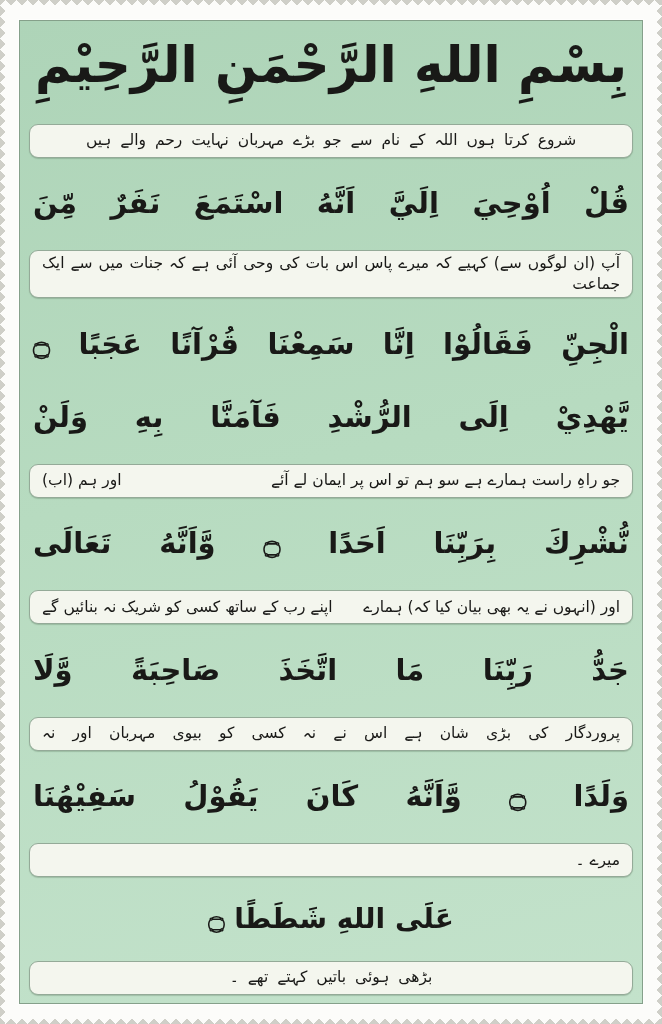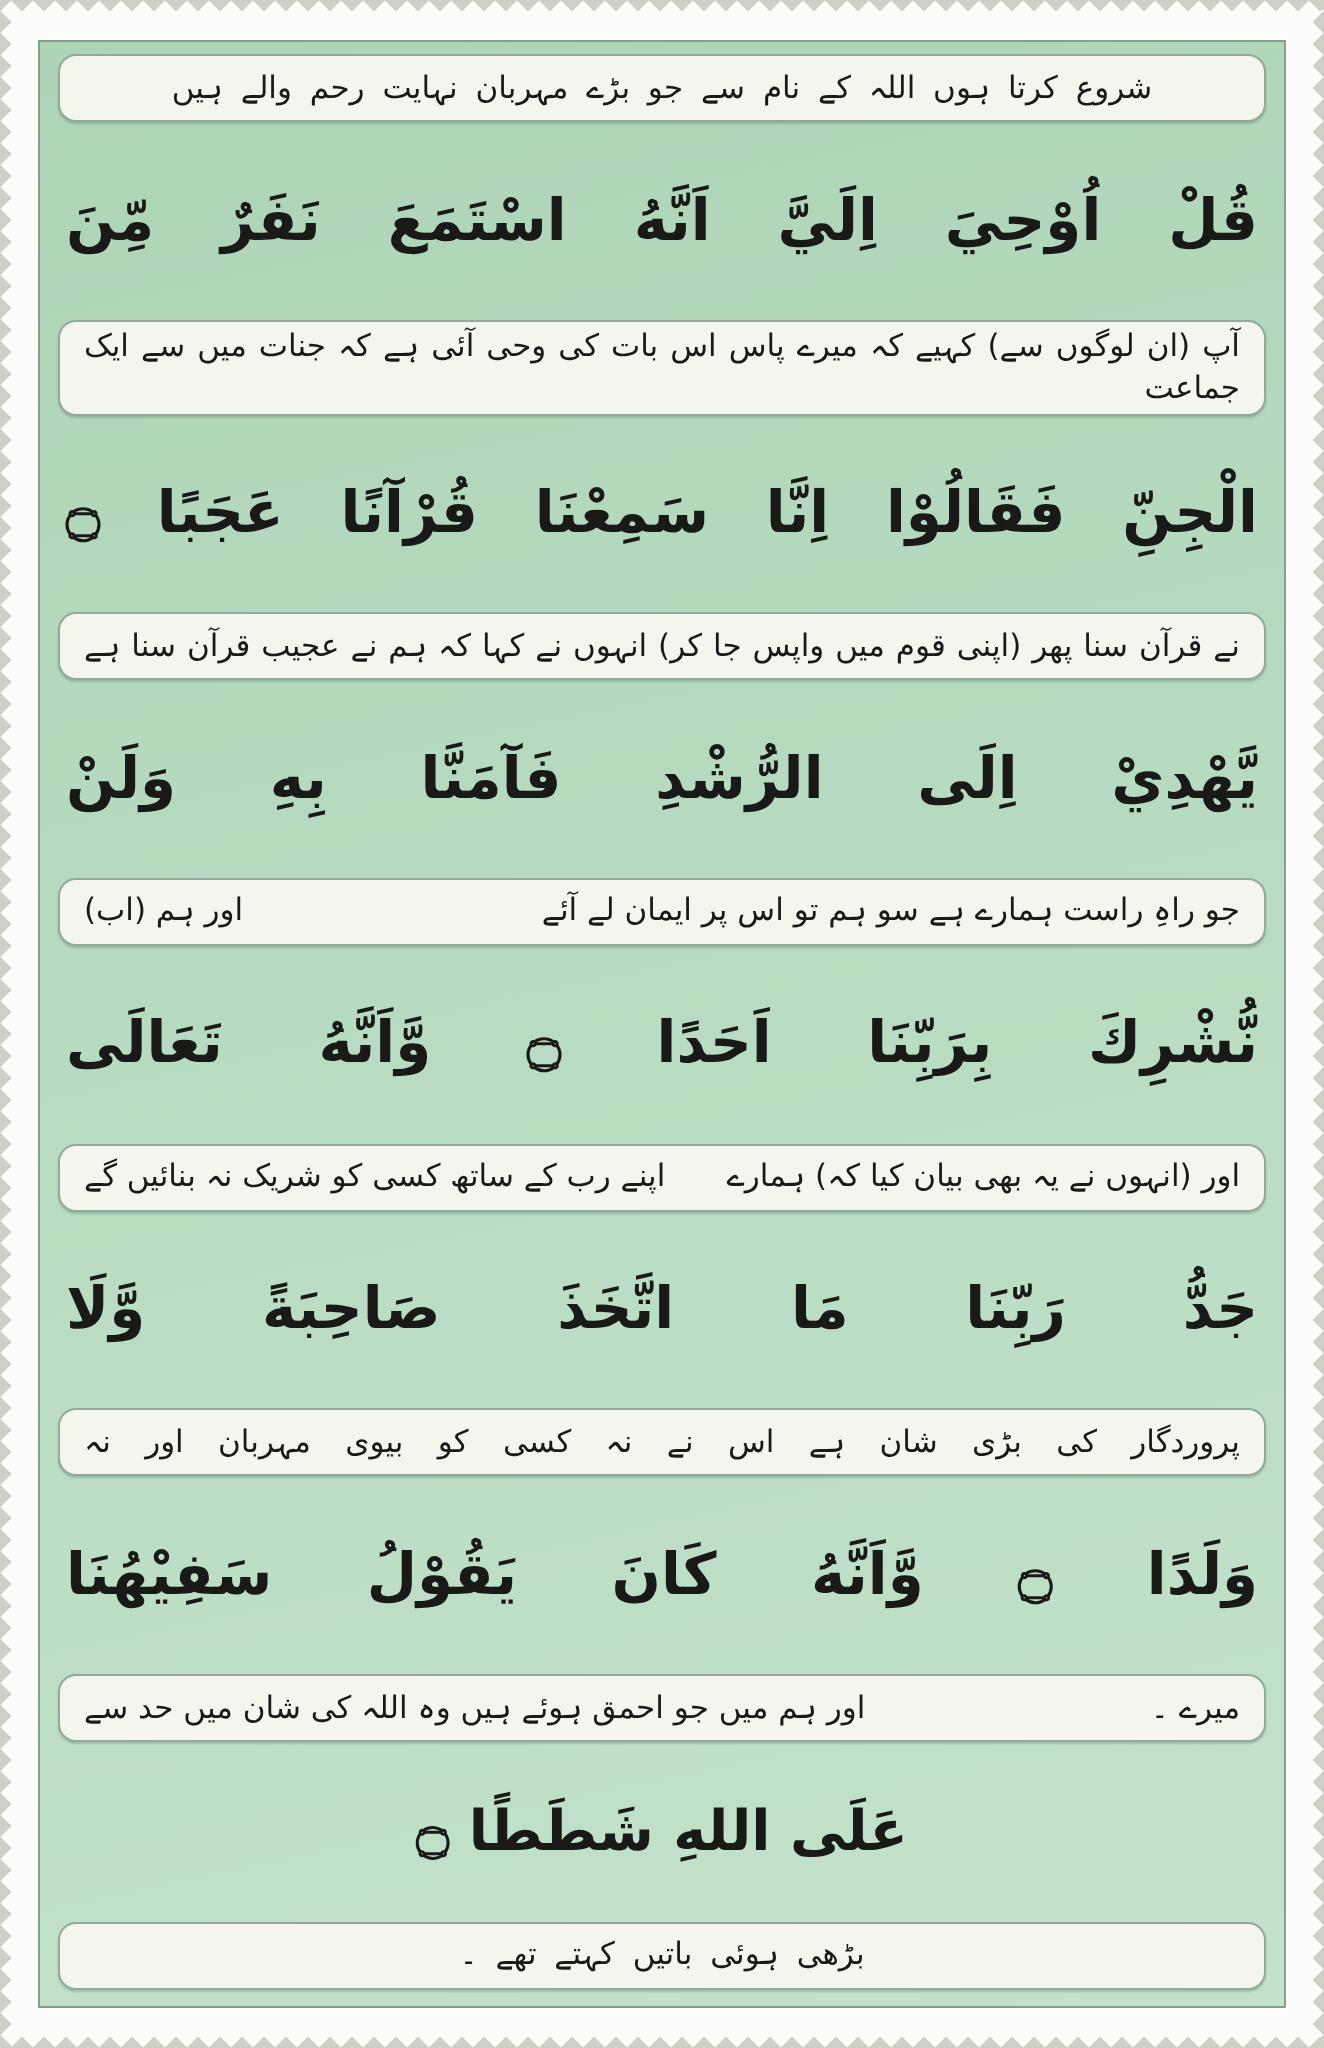--- a/index.html
+++ b/index.html
@@ -113,34 +113,32 @@
 <body>
 
 <div class="stamp">
   <div class="perf perf-top"></div>
   <div class="perf perf-bottom"></div>
   <div class="perf perf-left"></div>
   <div class="perf perf-right"></div>
 
   <div class="page">
 
+    <div class="arabic centered bismillah">بِسْمِ اللهِ الرَّحْمَنِ الرَّحِيْمِ</div>
 
     <div class="strip center">
       <span class="u">شروع کرتا ہوں اللہ کے نام سے جو بڑے مہربان نہایت رحم والے ہیں</span>
     </div>
 
     <div class="arabic">قُلْ اُوْحِيَ اِلَيَّ اَنَّهُ اسْتَمَعَ نَفَرٌ مِّنَ</div>
     <div class="strip single">
       <span class="u">آپ (ان لوگوں سے) کہیے کہ میرے پاس اس بات کی وحی آئی ہے کہ جنات میں سے ایک جماعت</span>
     </div>
 
     <div class="arabic">الْجِنِّ فَقَالُوْا اِنَّا سَمِعْنَا قُرْآنًا عَجَبًا ۝</div>
-    <div class="strip single">
-      <span class="u">نے قرآن سنا پھر (اپنی قوم میں واپس جا کر) انہوں نے کہا کہ ہم نے عجیب قرآن سنا ہے</span>
-    </div>
 
     <div class="arabic">يَّهْدِيْ اِلَى الرُّشْدِ فَآمَنَّا بِهِ وَلَنْ</div>
     <div class="strip split">
       <span class="u">جو راہِ راست ہمارے ہے سو ہم تو اس پر ایمان لے آئے</span>
       <span class="u">اور ہم (اب)</span>
     </div>
 
     <div class="arabic">نُّشْرِكَ بِرَبِّنَا اَحَدًا ۝ وَّاَنَّهُ تَعَالَى</div>
     <div class="strip split">
       <span class="u">اور (انہوں نے یہ بھی بیان کیا کہ) ہمارے</span>
@@ -148,21 +146,20 @@
     </div>
 
     <div class="arabic">جَدُّ رَبِّنَا مَا اتَّخَذَ صَاحِبَةً وَّلَا</div>
     <div class="strip single wide-words">
       <span class="u">پروردگار کی بڑی شان ہے اس نے نہ کسی کو بیوی مہربان اور نہ</span>
     </div>
 
     <div class="arabic">وَلَدًا ۝ وَّاَنَّهُ كَانَ يَقُوْلُ سَفِيْهُنَا</div>
     <div class="strip split">
       <span class="u">میرے ۔</span>
-      <span class="u">اور ہم میں جو احمق ہوئے ہیں وہ اللہ کی شان میں حد سے</span>
     </div>
 
     <div class="arabic centered closing-line">عَلَى اللهِ شَطَطًا ۝</div>
     <div class="strip center">
       <span class="u">بڑھی ہوئی باتیں کہتے تھے ۔</span>
     </div>
 
   </div>
 </div>
 

